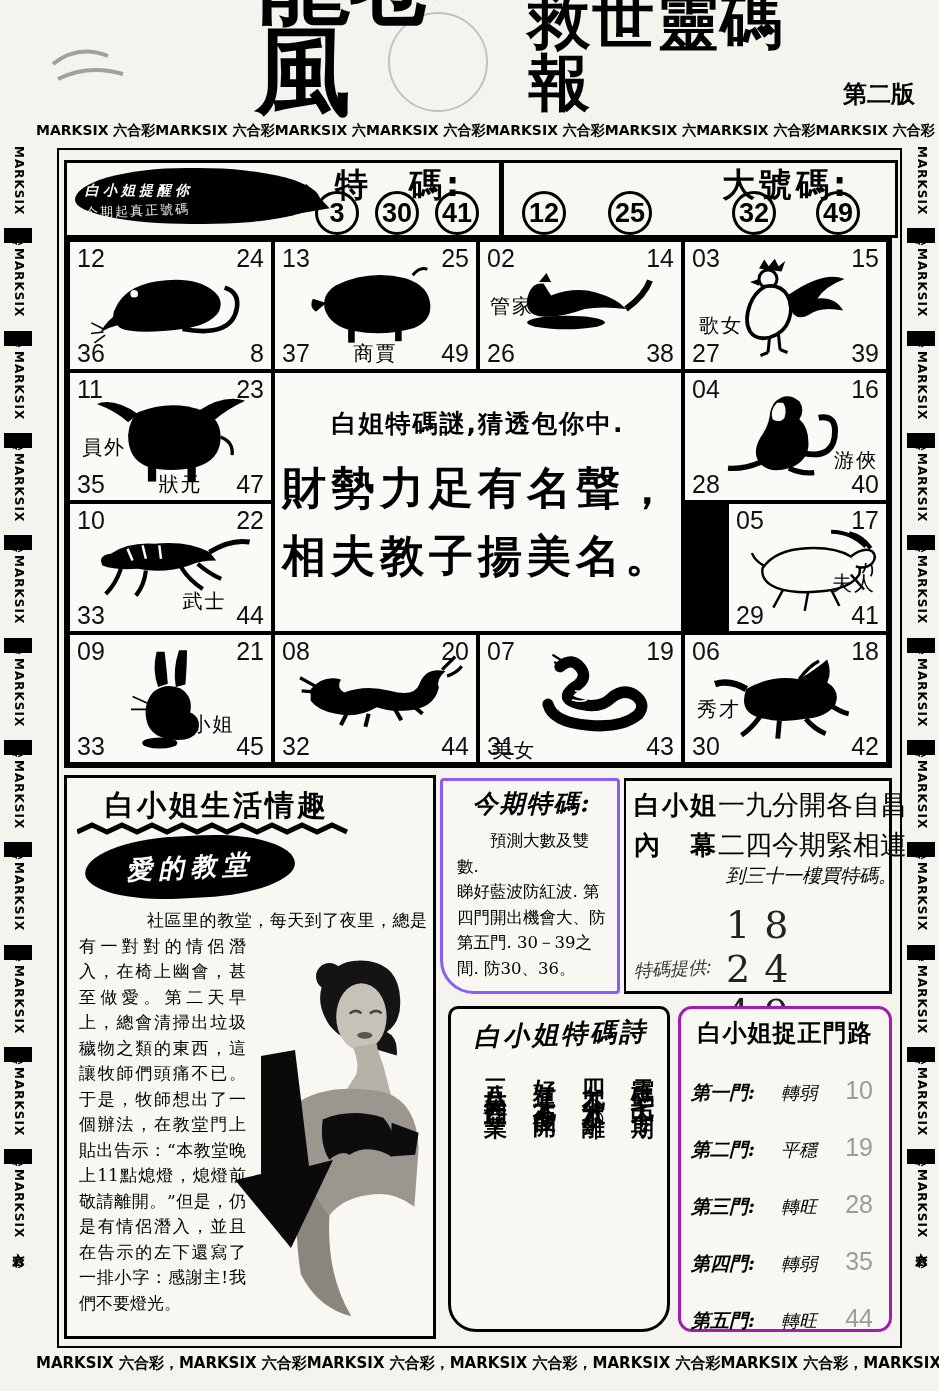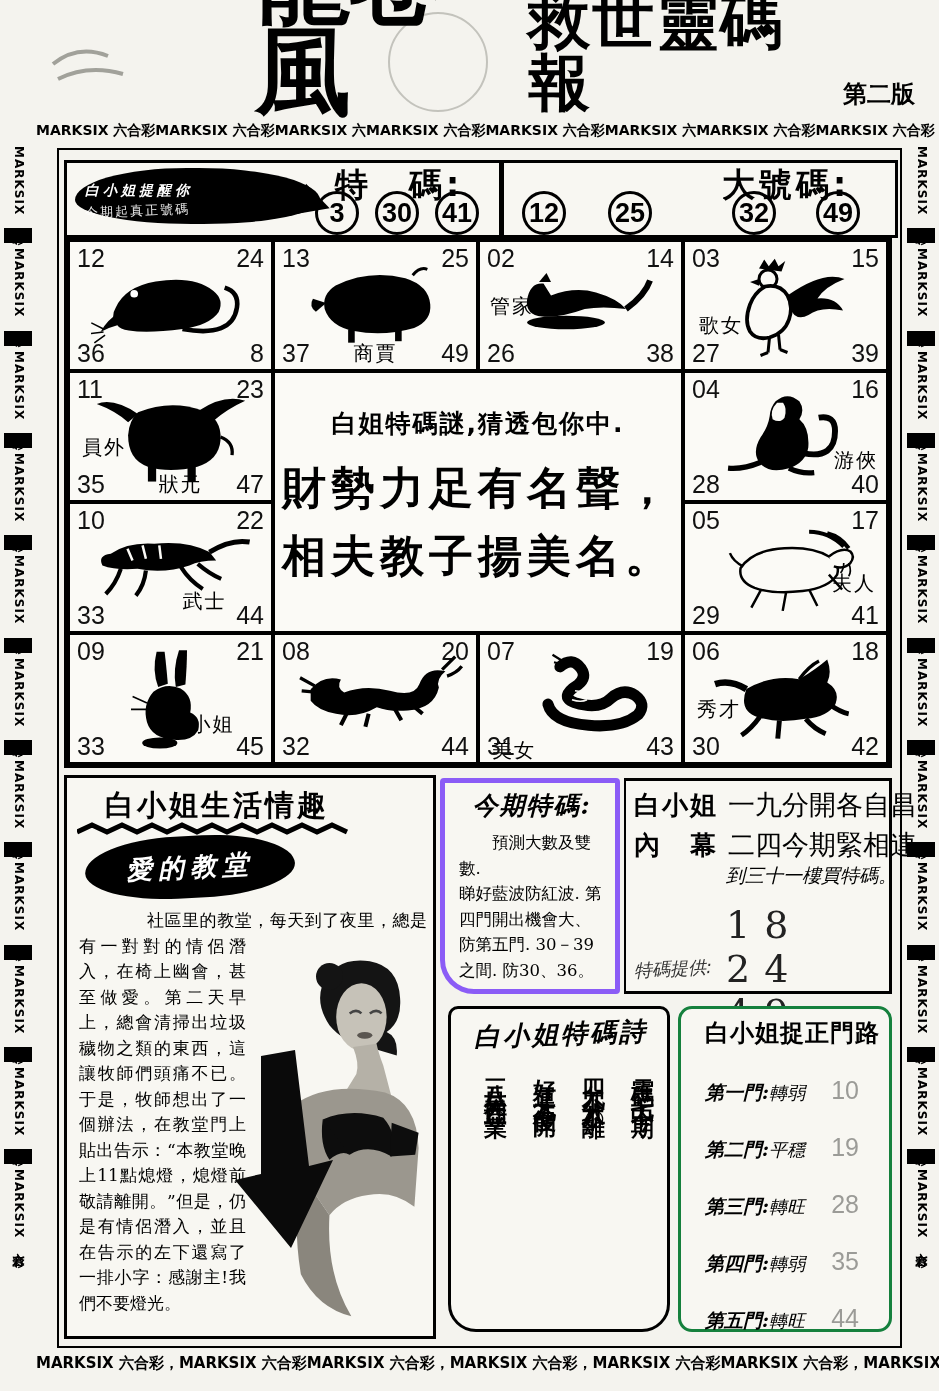--- a/index.html
+++ b/index.html
@@ -45,45 +45,45 @@
   
   .lifebox{left:64px;top:775px;width:372px;height:564px;border:3px solid #000;background:#f8f7f2;box-sizing:border-box;overflow:hidden;}
   .life-title{position:absolute;left:38px;top:8px;font-size:29px;font-weight:bold;letter-spacing:3px;white-space:nowrap;}
   .wavy{position:absolute;left:10px;top:44px;}
   .badge{position:absolute;left:18px;top:58px;width:210px;height:62px;background:#000;border-radius:50% 50% 50% 50%/60% 60% 55% 55%;transform:rotate(-3deg);display:flex;align-items:center;justify-content:center;}
   .badge span{color:#fff;font-size:26px;font-style:italic;font-weight:bold;letter-spacing:6px;font-family:"DejaVu Serif","Liberation Serif",serif;}
   .story{position:absolute;left:12px;top:130px;width:348px;height:420px;font-size:17px;line-height:1.5;font-family:"DejaVu Serif","Liberation Serif",serif;text-align:justify;}
   .story p{margin:0;text-indent:4em;}
   .woman{float:right;width:185px;height:400px;margin:40px 0 0 6px;shape-outside:inset(30px 0 0 10px);}
   
-  .temabox{left:440px;top:778px;width:180px;height:216px;border:5px solid #8b5cf6;border-radius:4px 4px 4px 34px;background:#f8f7f2;box-sizing:border-box;padding:6px 10px 0 14px;}
+  .temabox{left:440px;top:778px;width:180px;height:216px;border:3px solid #8b5cf6;border-radius:4px 4px 4px 34px;background:#f8f7f2;box-sizing:border-box;padding:6px 10px 0 14px;}
   .tema-title{font-size:25px;font-weight:bold;font-family:"DejaVu Serif","Liberation Serif",serif;letter-spacing:2px;text-align:center;font-style:italic;}
   .tema-body{margin-top:8px;font-size:16.5px;line-height:1.55;font-family:"DejaVu Serif","Liberation Serif",serif;}
   .tema-body .ind{text-indent:2em;}
   
   .neimubox{left:624px;top:778px;width:268px;height:216px;border:3px solid #000;border-left:2px solid #000;background:#f8f7f2;box-sizing:border-box;padding:6px 8px;}
-  .nm-row{display:flex;align-items:flex-end;gap:10px;}
+  .nm-row{display:flex;align-items:flex-end;}
   .nm-who{font-size:26px;font-weight:bold;letter-spacing:2px;white-space:nowrap;}
   .nm-line{font-size:27px;font-family:"DejaVu Serif","Liberation Serif",serif;white-space:nowrap;}
   .nm-gift{margin-top:10px;font-size:19px;font-style:italic;font-family:"DejaVu Serif","Liberation Serif",serif;white-space:nowrap;}
   .nm-gift2{font-size:19px;font-style:italic;font-family:"DejaVu Serif","Liberation Serif",serif;margin-left:92px;white-space:nowrap;}
   .nm-prov{margin-top:14px;display:flex;align-items:center;gap:14px;}
   .nm-provlab{font-size:18px;font-style:italic;color:#333;transform:rotate(-3deg);white-space:nowrap;}
   .nm-provnum{font-size:38px;font-family:"DejaVu Serif","Liberation Serif",serif;letter-spacing:14px;color:#222;}
   
   .poembox{left:448px;top:1006px;width:222px;height:326px;border:3px solid #000;border-radius:10px 10px 28px 28px;background:#f8f7f2;box-sizing:border-box;}
   .poem-title{position:absolute;left:10px;top:8px;width:200px;text-align:center;font-size:26px;font-weight:bold;font-style:italic;letter-spacing:3px;font-family:"DejaVu Serif","Liberation Serif",serif;transform:rotate(-2deg);white-space:nowrap;}
   .poem-cols{position:absolute;left:14px;top:52px;width:194px;height:262px;writing-mode:vertical-rl;text-orientation:upright;display:flex;flex-direction:column;}
   .poem-cols div{font-size:23px;font-weight:bold;font-family:"DejaVu Serif","Liberation Serif",serif;letter-spacing:6px;margin-left:18px;white-space:nowrap;}
   
-  .doorbox{left:678px;top:1006px;width:214px;height:326px;border:3px solid #15803d;border-radius:14px;background:#f8f7f2;box-sizing:border-box;padding:8px 24px;}
+  .doorbox{left:678px;top:1006px;width:214px;height:326px;border:3px solid #a21caf;border-radius:14px;background:#f8f7f2;box-sizing:border-box;padding:8px 10px;}
   .door-title{text-align:center;font-size:24px;font-weight:bold;font-family:"DejaVu Serif","Liberation Serif",serif;letter-spacing:1px;white-space:nowrap;}
   .door-row{display:flex;align-items:baseline;margin-top:27px;}
   .door-lab{font-size:19px;font-weight:bold;font-family:"DejaVu Serif","Liberation Serif",serif;font-style:italic;white-space:nowrap;}
-  .door-status{font-size:18px;font-style:italic;font-family:"DejaVu Serif","Liberation Serif",serif;white-space:nowrap;}
+  .door-status{font-size:18px;font-style:italic;font-family:"DejaVu Serif","Liberation Serif",serif;margin-left:26px;white-space:nowrap;}
   .door-num{font-size:25px;font-family:"Liberation Sans",sans-serif;color:#9b9b97;margin-left:auto;margin-right:6px;}
 </style>
 </head>
 <body>
 
 <div id="page">
 
   <div class="vstrip" style="left:2px;">
     <span class="vitem">MARKSIX 六合彩</span>
       <div class="vsep"></div>
@@ -285,21 +285,21 @@
         <path d="M18,52 Q12,40 28,38 Q48,24 80,26 Q120,22 146,36 L154,46 Q134,46 122,52 Q92,62 60,56 Q34,58 18,52 Z" fill="#000"></path>
         <path d="M146,36 Q172,20 194,24" stroke="#000" stroke-width="6" fill="none"></path>
         <path d="M40,56 Q34,74 22,86 M70,58 Q68,76 58,88 M112,54 Q122,70 138,80 M132,50 Q146,62 160,68" stroke="#000" stroke-width="5" fill="none"></path>
         <path d="M48,32 l6,14 M66,28 l4,16 M86,28 l2,16" stroke="#fbfaf6" stroke-width="3"></path>
       </svg>
       <span class="zlabel" style="left:56%;bottom:16px;margin-top:12px;">武士</span>
       <span class="num bl">33</span>
       <span class="num br">44</span>
     </div>
 
-    <div class="zcell" style="grid-column:4;grid-row:3;">
+    <div class="zcell" style="grid-column:4;grid-row:3;margin-left:44px;">
       <span class="num tl">05</span>
       <span class="num tr">17</span>
       <svg width="165" height="100" viewBox="0 0 200 120">
         <path d="M45,60 Q60,38 98,36 Q132,34 152,46 Q166,54 162,68 Q152,84 120,88 Q84,92 62,84 Q42,76 45,60 Z" fill="#fbfaf6" stroke="#000" stroke-width="3"></path>
         <path d="M152,46 Q168,34 178,40 Q184,46 178,54 Q170,62 158,58" fill="#fbfaf6" stroke="#000" stroke-width="3"></path>
         <path d="M170,34 Q152,16 128,16 M176,36 Q166,22 150,18" stroke="#000" stroke-width="5" fill="none"></path>
         <path d="M176,54 q4,10 0,16 M170,54 q0,8 -4,12" stroke="#000" stroke-width="2" fill="none"></path>
         <path d="M70,86 L58,108 M100,90 L96,112 M128,86 L138,106 M152,68 L168,86" stroke="#000" stroke-width="3" fill="none"></path>
         <path d="M48,58 Q36,52 32,42" stroke="#000" stroke-width="3" fill="none"></path>
       </svg>

